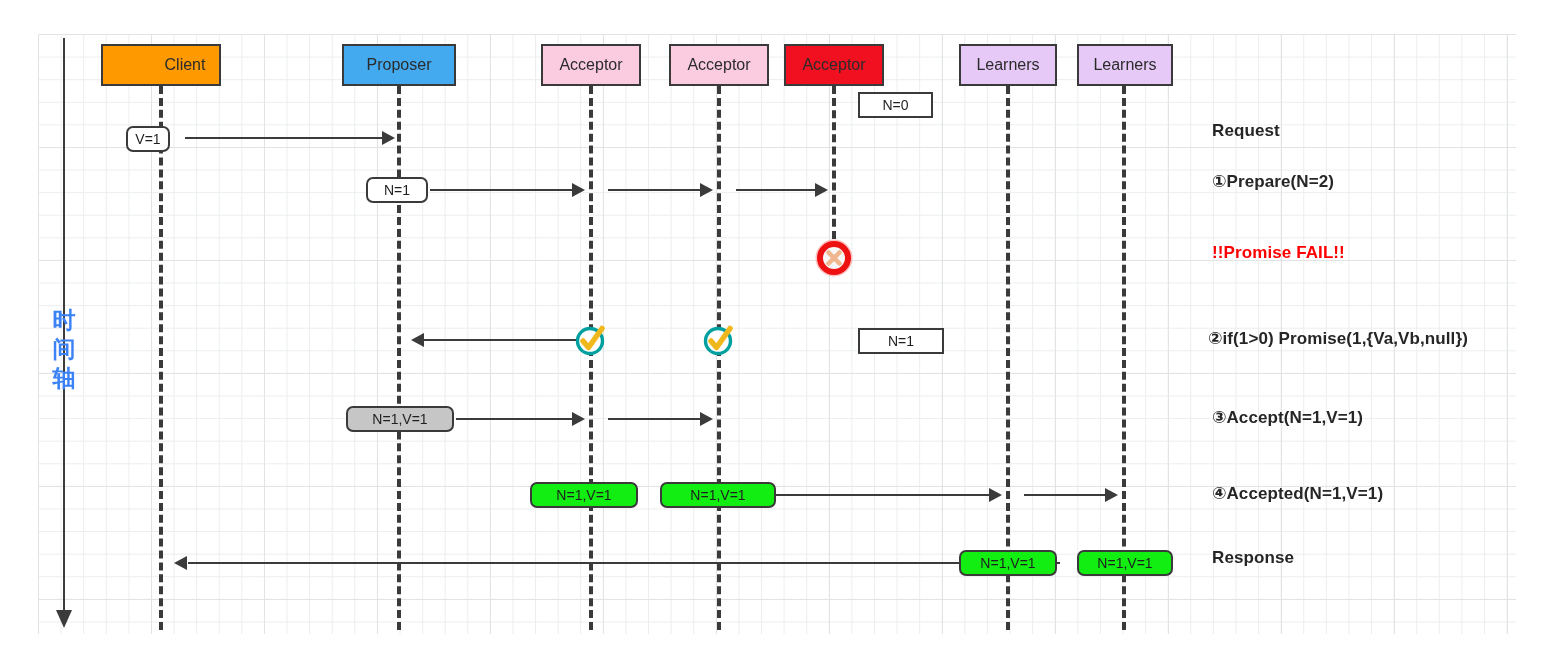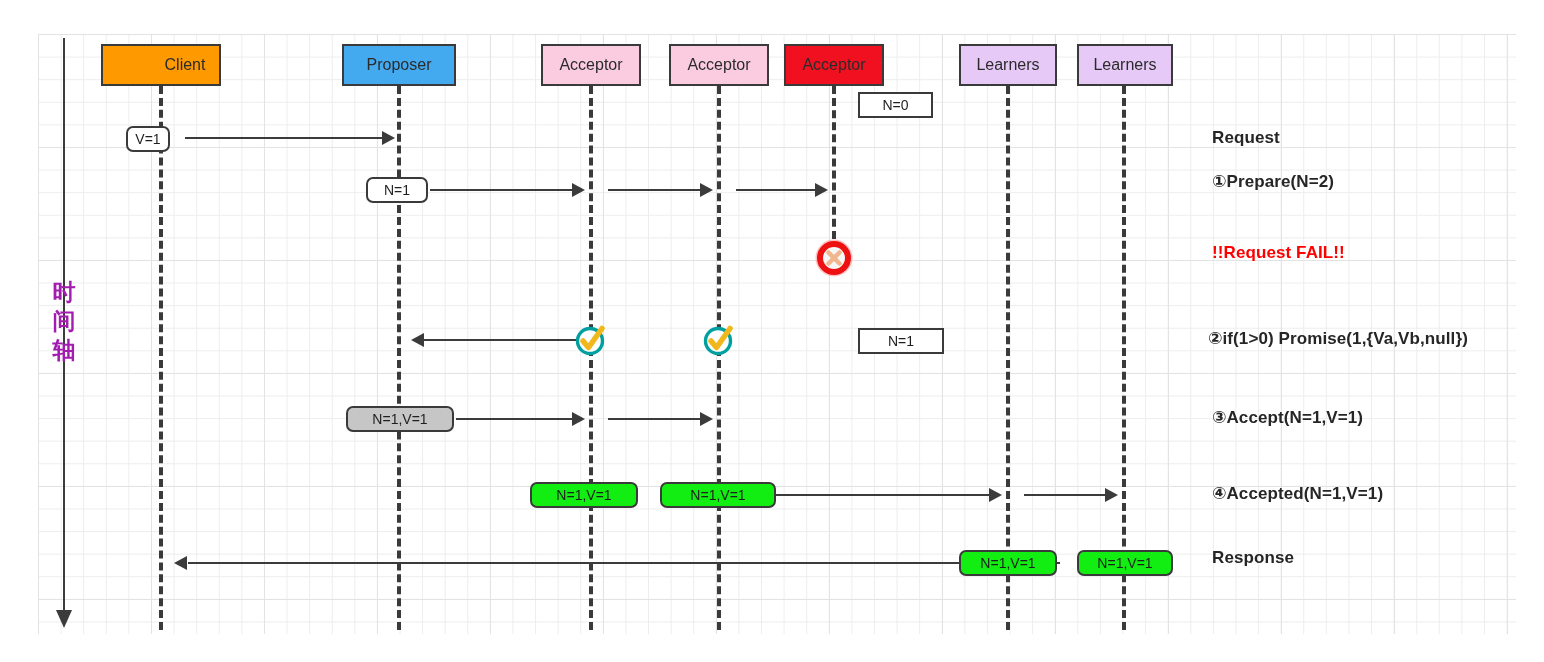--- a/index.html
+++ b/index.html
@@ -31,22 +31,22 @@
   
   .time-axis-line{
     position:absolute;left:63px;top:38px;width:2px;height:578px;background:#3b3b3b;
   }
   .time-axis-head{
     position:absolute;left:56px;top:610px;width:0;height:0;
     border-left:8px solid transparent;border-right:8px solid transparent;
     border-top:18px solid #3b3b3b;
   }
   .time-axis-label{
-    position:absolute;left:44px;top:278px;width:40px;
-    font-weight:bold;font-size:23px;color:#a21caf;line-height:29px;
+    position:absolute;left:44px;top:306px;width:40px;
+    font-weight:bold;font-size:23px;color:#3b82f6;line-height:29px;
     text-align:center;letter-spacing:0px;
   }
 
   
   .hdr{
     position:absolute;box-sizing:border-box;height:42px;
     border:2px solid #3a3a3a;display:flex;align-items:center;justify-content:center;
     font-size:16px;color:#2b2b2b;
   }
   .hdr.client{background:#ff9900;}
@@ -207,21 +207,21 @@
 
   <div class="arrow-line" style="left:188px;top:562px;width:872px;"></div>
   <div class="arrow-head-l" style="left:174px;top:556px;"></div>
   <div class="msgbox round green" style="left:959px;top:550px;width:98px;">
     <span>N=1,V=1</span>
   </div>
   <div class="msgbox round green" style="left:1077px;top:550px;width:96px;">
     <span>N=1,V=1</span>
   </div>
 
-  <div class="note" style="left:1212px;top:128px;">Request</div>
+  <div class="note" style="left:1212px;top:121px;">Request</div>
   <div class="note" style="left:1212px;top:171px;">①Prepare(N=2)</div>
-  <div class="note red" style="left:1212px;top:243px;">!!Request  FAIL!!</div>
+  <div class="note red" style="left:1212px;top:243px;">!!Promise  FAIL!!</div>
   <div class="note" style="left:1208px;top:328px;">②if(1&gt;0) Promise(1,{Va,Vb,null})</div>
   <div class="note" style="left:1212px;top:407px;">③Accept(N=1,V=1)</div>
   <div class="note" style="left:1212px;top:483px;">④Accepted(N=1,V=1)</div>
   <div class="note" style="left:1212px;top:548px;">Response</div>
 
 </div>
 
 </body></html>

